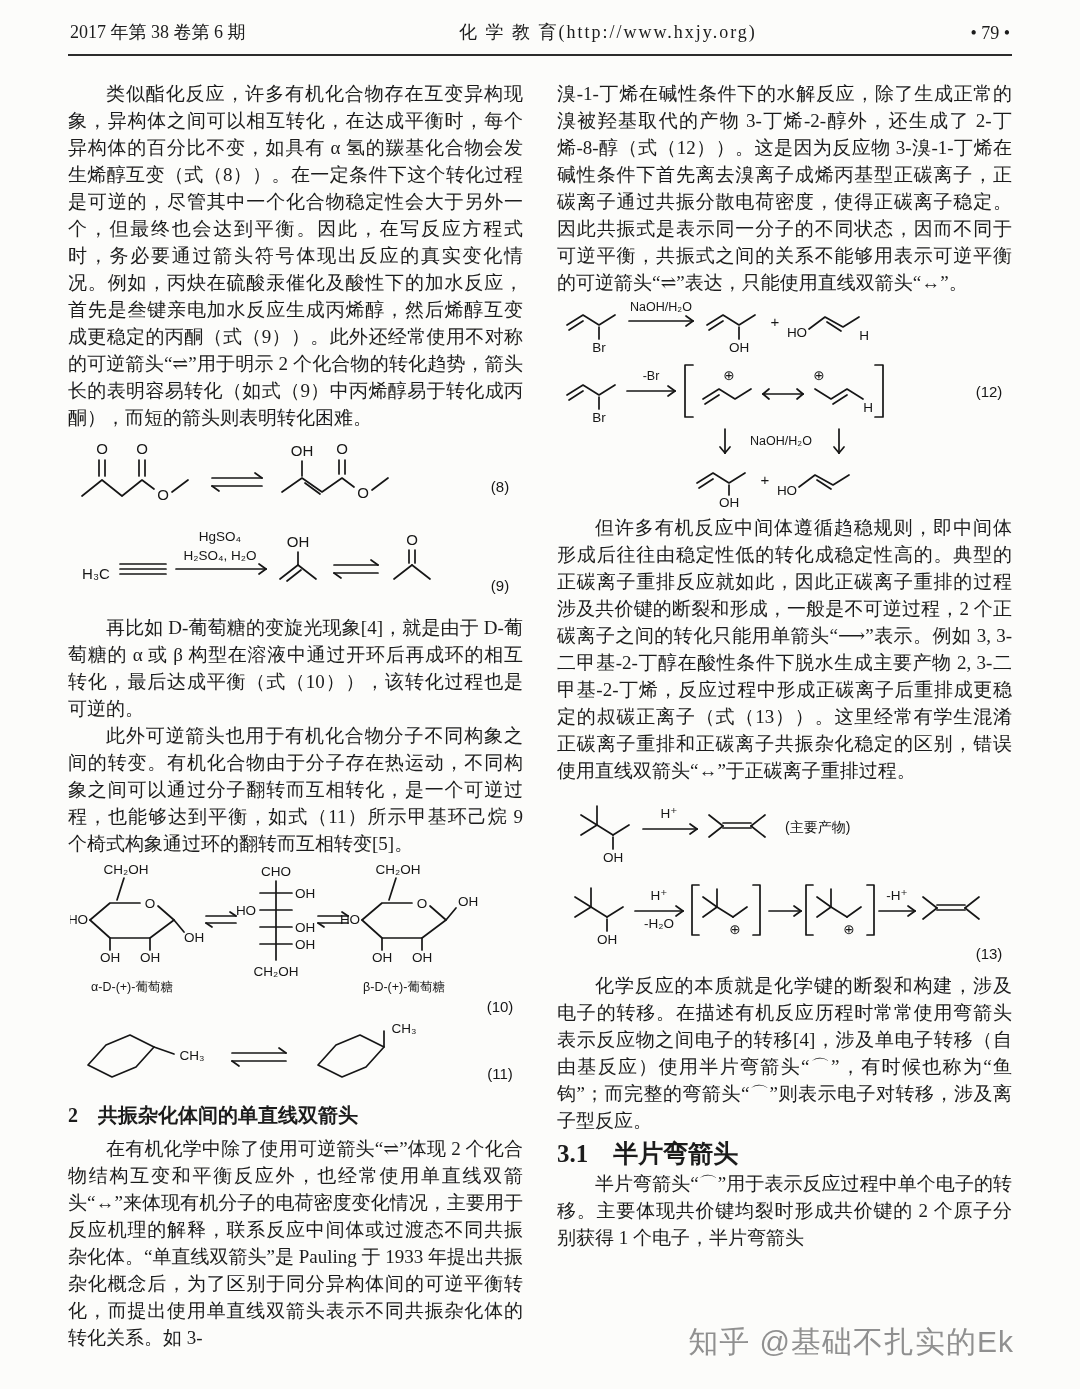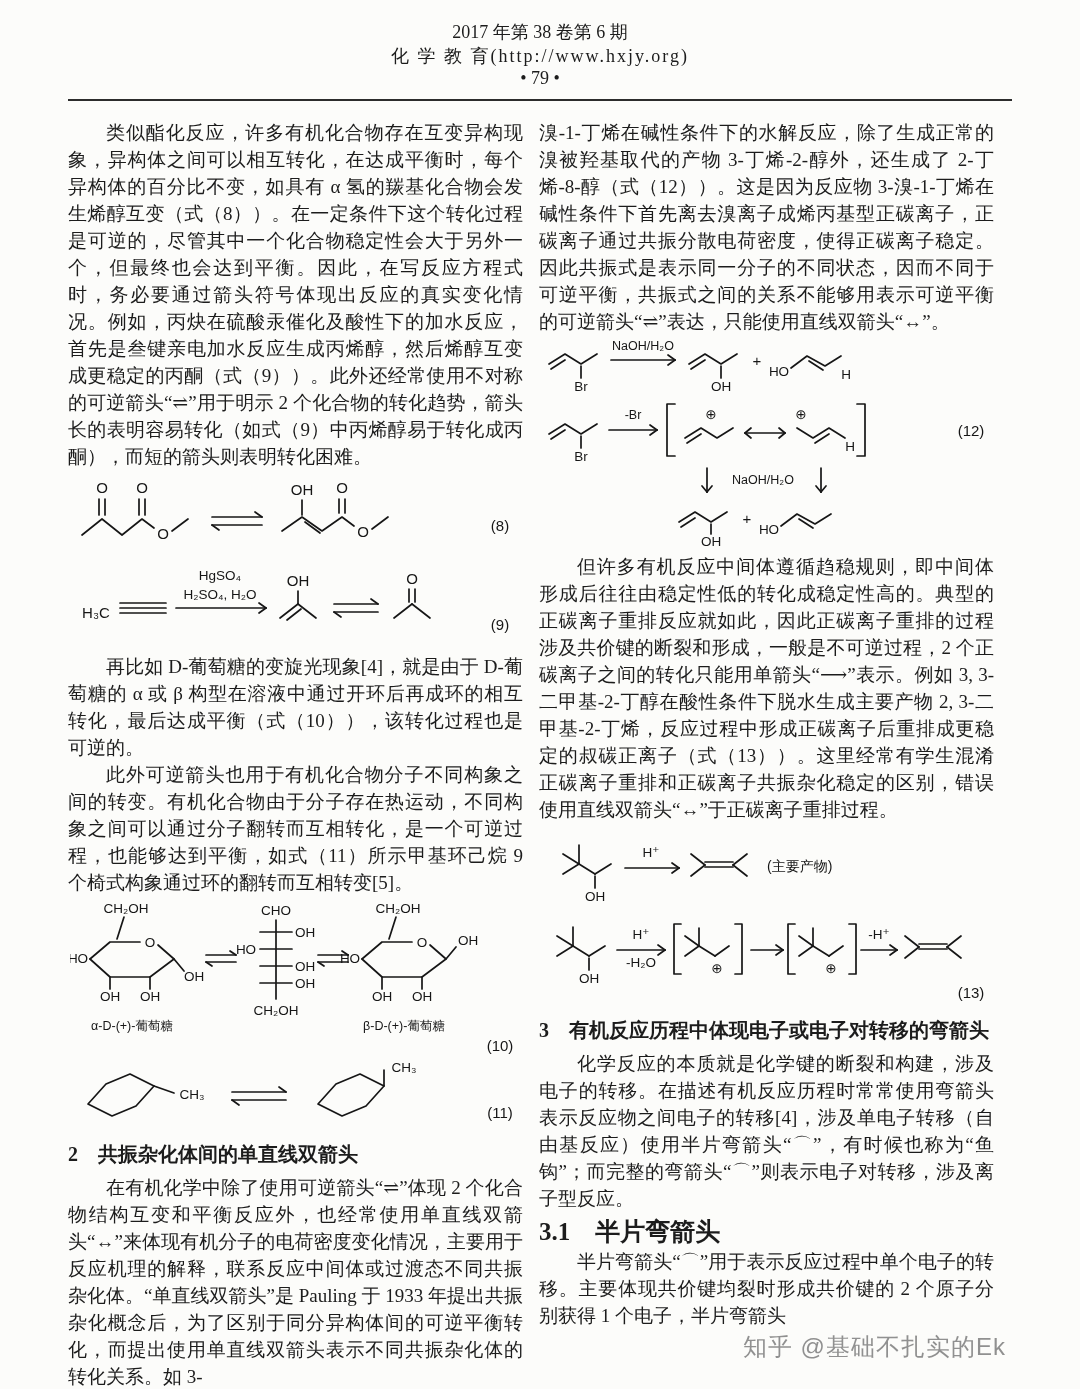--- a/index.html
+++ b/index.html
@@ -6,47 +6,46 @@
   html,body { width:1080px; height:1389px; }
   body {
     background:#fcfcfa;
     font-family:"Liberation Serif","DejaVu Serif",serif;
     color:#1c1c1c;
     overflow:hidden;
     position:relative;
   }
   .page { padding:16px 68px 0; }
   .hdr {
-    display:flex; justify-content:space-between; align-items:center;
+    display:flex; justify-content:space-between; align-items:flex-end;
     font-size:18px; padding:4px 2px 10px;
     border-bottom:2px solid #2c2c2c;
-    flex-direction:column;
   }
   .hdr .mid { letter-spacing:2px; }
-  .cols { display:flex; gap:16px; padding-top:18px; }
+  .cols { display:flex; gap:34px; padding-top:24px; }
   .col {
     width:455px; flex:0 0 455px;
     font-size:19px; line-height:27px; text-align:justify;
   }
   p.para { text-indent:2em; margin:0; }
   p.no-indent { text-indent:0; }
   h2.sec {
     font-size:20px; font-weight:bold; line-height:29px;
     margin:8px 0 5px; text-align:left;
     padding-left:2.1em; text-indent:-2.1em;
   }
   h3.subsec { font-size:25px; font-weight:bold; line-height:27px; margin:6px 0 3px; }
   svg.scheme { display:block; margin:3px auto; }
   svg text { font-family:"Liberation Sans","DejaVu Sans",sans-serif; fill:#161616; }
   .t15 { font-size:15px; } .t14 { font-size:14px; }
   .t13 { font-size:13.5px; } .t12 { font-size:12.5px; }
   .s { stroke:#161616; stroke-width:1.7; fill:none; stroke-linecap:round; stroke-linejoin:round; }
   .watermark {
-    position:absolute; right:74px; bottom:26px;
-    font-size:24px; color:rgba(108,108,108,0.75);
+    position:absolute; right:66px; bottom:26px;
+    font-size:30px; color:rgba(108,108,108,0.75);
     font-family:"Liberation Sans","DejaVu Sans",sans-serif;
     letter-spacing:1px; pointer-events:none;
   }
 </style>
 </head>
 <body>
 
 <div class="page">
 
   <header class="hdr">
@@ -397,21 +396,20 @@
           <line class="s" x1="380" y1="123" x2="408" y2="123"></line>
           <line class="s" x1="380" y1="118" x2="408" y2="118"></line>
           <line class="s" x1="380" y1="121" x2="366" y2="110"></line>
           <line class="s" x1="380" y1="121" x2="366" y2="132"></line>
           <line class="s" x1="408" y1="121" x2="422" y2="110"></line>
           <line class="s" x1="408" y1="121" x2="422" y2="132"></line>
         </g>
         <text x="432" y="172" text-anchor="middle" class="t15">(13)</text>
       </svg>
 
-      <h2 class="sec">3　有机反应历程中体现电子或电子对转移的弯箭头</h2>
 
       <p class="para">化学反应的本质就是化学键的断裂和构建，涉及电子的转移。在描述有机反应历程时常常使用弯箭头表示反应物之间电子的转移[4]，涉及单电子转移（自由基反应）使用半片弯箭头“⌒”，有时候也称为“鱼钩”；而完整的弯箭头“⌒”则表示电子对转移，涉及离子型反应。</p>
 
       <h3 class="subsec">3.1　半片弯箭头</h3>
 
       <p class="para">半片弯箭头“⌒”用于表示反应过程中单个电子的转移。主要体现共价键均裂时形成共价键的 2 个原子分别获得 1 个电子，半片弯箭头</p>
     </div>
 
   </div>
 </div>

